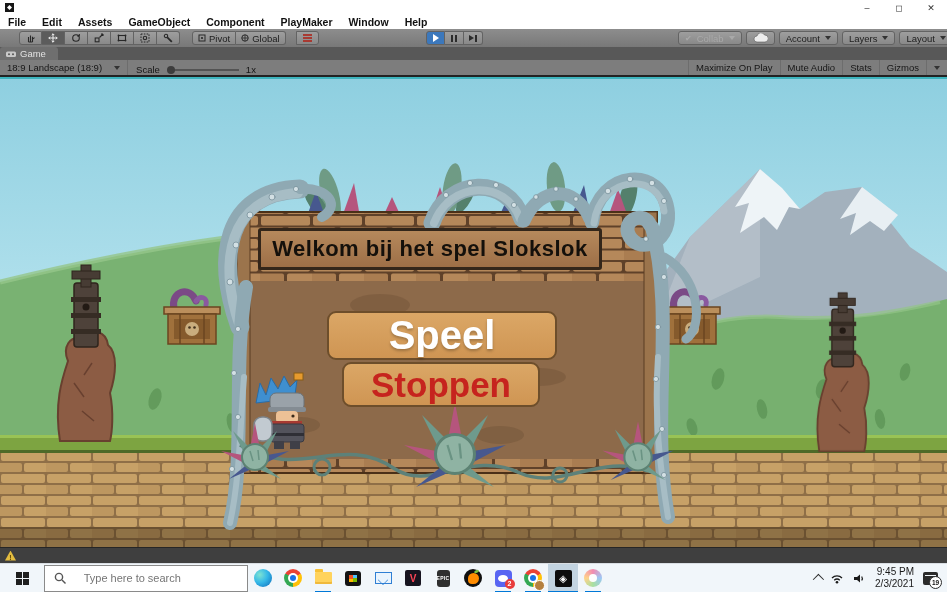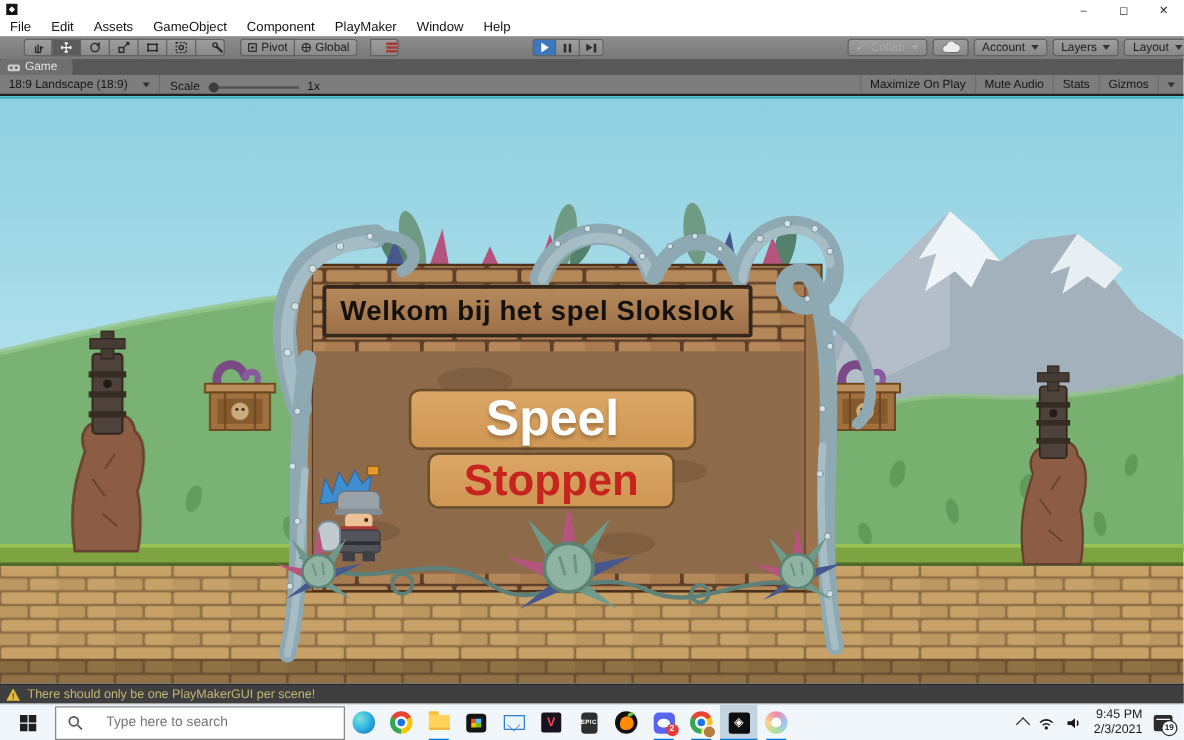--- a/index.html
+++ b/index.html
@@ -11,31 +11,31 @@
             display:flex;align-items:center;font-size:10px;color:#1b1b1b;}
   .appicon{width:9px;height:9px;background:#161616;margin:0 6px 0 5px;position:relative;flex:0 0 auto;}
   .appicon::after{content:"";position:absolute;inset:2px;background:#fff;
                   clip-path:polygon(50% 0,100% 50%,50% 100%,0 50%);}
   .winbtns{margin-left:auto;display:flex;height:100%;}
   .winbtn{width:32px;height:100%;display:flex;align-items:center;justify-content:center;
           font-size:9px;color:#333;}
 
   .menubar{position:absolute;left:0;top:15px;width:947px;height:14px;background:#fff;
            border-bottom:1px solid #d6d6d6;display:flex;align-items:center;font-size:10.5px;color:#111;}
-  .menuitem{padding:0 8px;}
+  .menuitem{padding:0 8px;font-weight:bold;}
 
   
   .toolbar{position:absolute;left:0;top:29px;width:947px;height:18px;
            background:linear-gradient(#8d8d8d,#787878);border-bottom:1px solid #585858;
            display:flex;align-items:center;padding-left:12px;}
   .tbgroup{display:flex;margin-left:7px;}
   .tbtn{width:23px;height:14px;background:linear-gradient(#9e9e9e,#898989);
         border:1px solid #636363;border-left:none;display:flex;align-items:center;justify-content:center;box-sizing:border-box;}
   .tbtn:first-child{border-left:1px solid #636363;border-radius:3px 0 0 3px;}
-  .tbtn:last-child{border-radius:0 3px 3px 0;justify-content:flex-end;}
+  .tbtn:last-child{border-radius:0 3px 3px 0;}
   .tbtn.active{background:#5c5c5c;}
   .tbtext{font-size:9.5px;color:#1d1d1d;gap:3px;padding:0 5px;width:auto;}
   .redbars{display:flex;flex-direction:column;gap:1px;}
   .redbars i{width:9px;height:2px;background:#a83a32;display:block;}
   .playgroup{position:absolute;left:426px;top:2px;display:flex;}
   .pbtn{width:19px;height:14px;background:linear-gradient(#9e9e9e,#898989);
         border:1px solid #636363;border-left:none;display:flex;align-items:center;justify-content:center;box-sizing:border-box;}
   .pbtn:first-child{border-left:1px solid #636363;border-radius:3px 0 0 3px;background:#3c78bc;}
   .pbtn:last-child{border-radius:0 3px 3px 0;}
   .tri{width:0;height:0;border-top:4px solid transparent;border-bottom:4px solid transparent;border-left:6px solid #fff;}
@@ -87,21 +87,21 @@
   .warn{width:11px;height:10px;background:#e3bc3f;clip-path:polygon(50% 0,100% 100%,0 100%);
         display:flex;align-items:flex-end;justify-content:center;}
   .warn::after{content:"!";font-size:7px;font-weight:bold;color:#5b4400;line-height:1;}
 
   
   .taskbar{position:absolute;left:0;top:563px;width:947px;height:29px;background:#f1f6fa;
            border-top:1px solid #d9dee3;display:flex;align-items:center;box-sizing:border-box;}
   .start{width:44px;height:100%;display:flex;align-items:center;justify-content:center;}
   .winlogo{display:grid;grid-template-columns:6px 6px;grid-template-rows:6px 6px;gap:1px;}
   .winlogo i{background:#1f1f1f;display:block;}
-  .searchbox{width:232px;height:27px;background:#fff;border:1px solid #8a8a8a;display:flex;align-items:center;
+  .searchbox{width:204px;height:27px;background:#fff;border:1px solid #8a8a8a;display:flex;align-items:center;
              gap:16px;padding:0 9px;box-sizing:border-box;}
   .searchbox input{border:none;outline:none;font-size:11px;width:170px;font-family:"Liberation Sans",sans-serif;background:transparent;}
   .ticon{width:30px;height:29px;display:flex;align-items:center;justify-content:center;position:relative;}
   .ticon.active{background:#c3d4e1;}
   .runline{position:absolute;bottom:0;left:7px;right:7px;height:2px;background:#0078d7;}
   .ticon.active .runline{left:0;right:0;}
   .circ{border-radius:50%;}
   .edge{width:18px;height:18px;background:radial-gradient(circle at 32% 32%,#7ee3d2,#35b8e8 45%,#0d68b8);}
   .chrome{width:18px;height:18px;position:relative;background:conic-gradient(from -60deg,#ea4335 0 120deg,#ffc107 0 240deg,#34a853 0);}
   .chrome::before{content:"";position:absolute;left:4px;top:4px;width:10px;height:10px;border-radius:50%;background:#fff;}
@@ -516,21 +516,20 @@
   <div class="gbtn btn-speel">
     <span>Speel</span>
   </div>
   <div class="gbtn btn-stop">
     <span>Stoppen</span>
   </div>
 </div>
 
 <div class="statusbar">
   <span class="warn"></span>
-  <span>There should only be one PlayMakerGUI per scene!</span>
 </div>
 
 <div class="taskbar">
   <div class="start">
     <span class="winlogo">
         <i></i>
         <i></i>
         <i></i>
         <i></i>
       </span>

